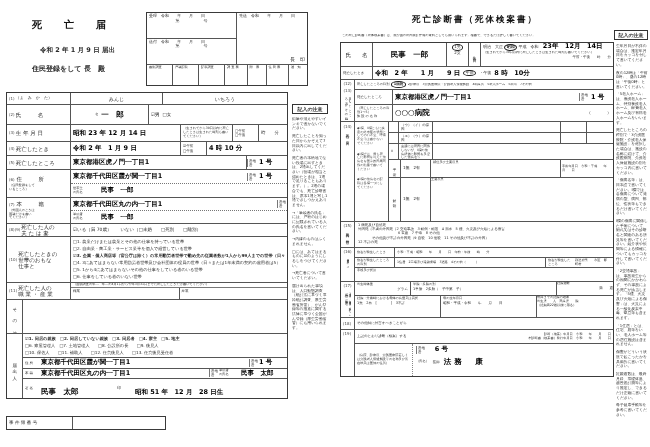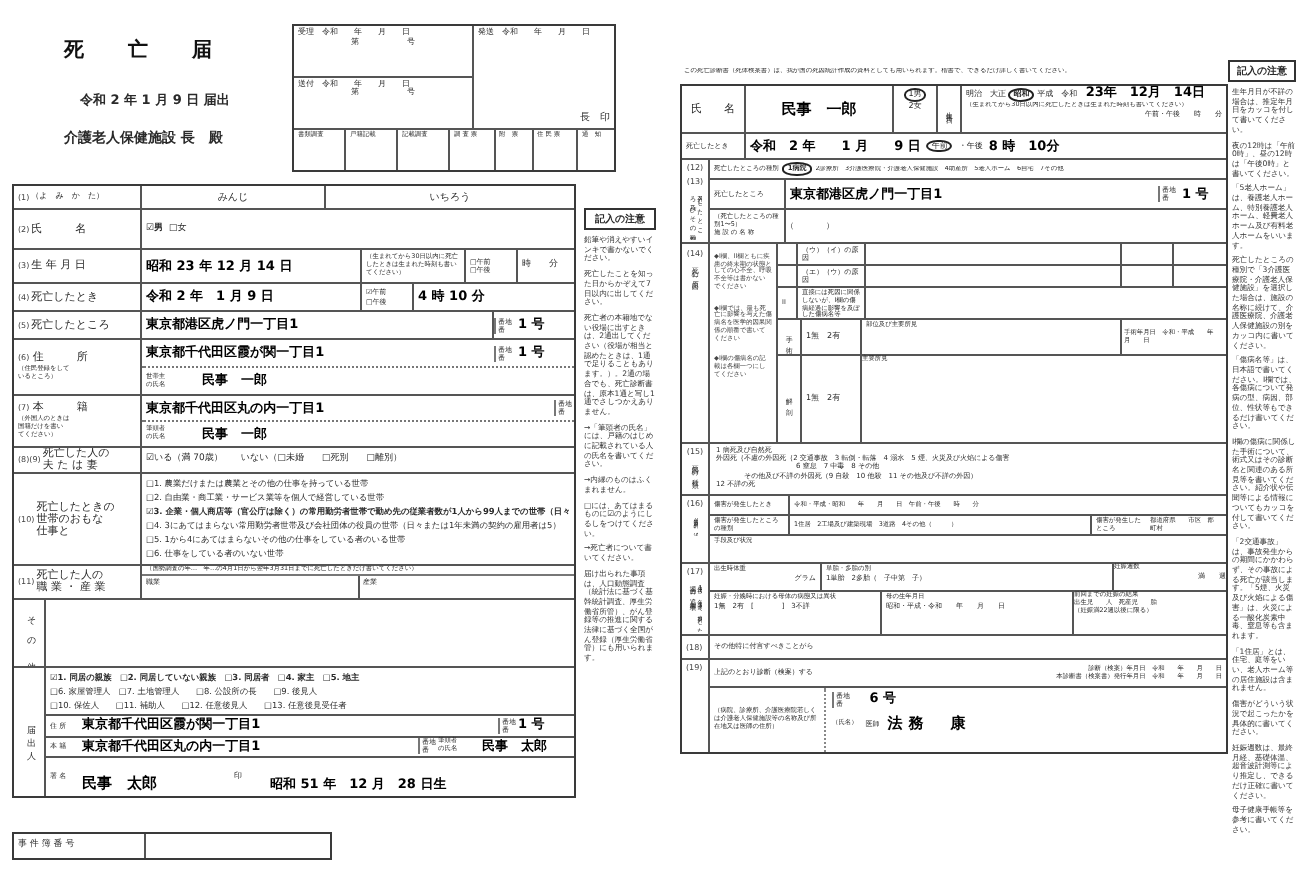--- a/index.html
+++ b/index.html
@@ -30,21 +30,21 @@
   .ntitle{border:1px solid #333;font-size:5px;font-weight:bold;padding:1px 2px;text-align:center;margin-bottom:3px;background:#fff;}
   .optline{font-size:4.2px;line-height:7px;white-space:nowrap;overflow:hidden;}
 </style>
 </head>
 <body>
 
 <div class="sheet" style="left:6px;top:8px;width:322px;height:434px;">
 
   <div style="position:absolute;left:26px;top:10px;font-size:10px;font-weight:bold;letter-spacing:6px;color:#111;">死　亡　届</div>
   <div style="position:absolute;left:34px;top:38px;font-size:6.5px;font-weight:bold;">令和 2 年 1 月 9 日 届出</div>
-  <div style="position:absolute;left:26px;top:56px;font-size:7px;font-weight:bold;">介護老人保健施設 長　殿</div>
+  <div style="position:absolute;left:26px;top:56px;font-size:7px;font-weight:bold;">住民登録をして 長　殿</div>
 
   <div class="tbl" style="position:absolute;left:140px;top:4px;width:162px;height:74px;">
     <div style="display:flex;height:52px;border-bottom:1px solid #555;">
       <div style="width:90px;border-right:1px solid #555;display:flex;flex-direction:column;">
         <div class="c" style="height:26px;border-bottom:1px solid #555;border-right:none;">
           <div class="t4">受理　令和　　年　　月　　日</div>
           <div class="t4 mid cen">第　　　　　　号</div>
         </div>
         <div class="c" style="height:26px;border-right:none;">
           <div class="t4">送付　令和　　年　　月　　日</div>
@@ -75,20 +75,24 @@
           <span class="t4">（よ　み　か　た）</span>
         </div>
       <div class="c cen mid t5" style="width:92px;">みんじ</div>
       <div class="c cen mid t5" style="flex:1;border-right:none;">いちろう</div>
     </div>
 
     <div class="row" style="height:20px;">
       <div class="c lab" style="width:64px;">
           <span class="num">(2)</span>
           <span>氏　　　名</span>
+        </div>
+      <div class="c cen mid" style="width:78px;">
+          <span class="t3" style="margin-right:3px;">名</span>
+          <span class="v">一　郎</span>
         </div>
       <div class="c cen" style="flex:1;border-right:none;gap:3px;">
         <span class="t45" style="font-weight:bold;">☑男</span>
         <span class="t45">□女</span>
       </div>
     </div>
 
     <div class="row" style="height:17px;">
       <div class="c lab" style="width:64px;">
           <span class="num">(3)</span>
@@ -290,20 +294,21 @@
     <div class="note-p">→「筆頭者の氏名」には、戸籍のはじめに記載されている人の氏名を書いてください。</div>
     <div class="note-p">→内縁のものはふくまれません。</div>
     <div class="note-p">□には、あてはまるものに☑のようにしるしをつけてください。</div>
     <div class="note-p">→死亡者について書いてください。</div>
     <div class="note-p">届け出られた事項は、人口動態調査（統計法に基づく基幹統計調査、厚生労働省所管）、がん登録等の推進に関する法律に基づく全国がん登録（厚生労働省管）にも用いられます。</div>
   </div>
 </div>
 
 <div class="sheet" style="left:332px;top:4px;width:316px;height:440px;">
 
+  <div style="position:absolute;left:0;right:30px;top:10px;text-align:center;font-size:8.5px;font-weight:bold;letter-spacing:2px;color:#111;">死亡診断書（死体検案書）</div>
   <div class="t3" style="position:absolute;left:10px;top:30px;width:250px;white-space:nowrap;overflow:hidden;">この死亡診断書（死体検案書）は、我が国の死因統計作成の資料としても用いられます。楷書で、できるだけ詳しく書いてください。</div>
   <div class="ntitle" style="position:absolute;right:0px;top:26px;width:34px;">記入の注意</div>
 
   <div class="tbl" style="position:absolute;left:8px;top:38px;width:274px;">
 
     <div class="row" style="height:24px;">
       <div class="c lab mid" style="width:32px;justify-content:center;">氏　　名</div>
       <div class="c cen mid" style="width:74px;">
           <span class="v">民事　一郎</span>
         </div>
@@ -355,20 +360,23 @@
             </div>
           <div class="banchi">番地
 番</div>
           <div class="cen" style="width:24px;padding:0 2px;">
               <span class="v2">1 号</span>
             </div>
         </div>
         <div style="display:flex;flex:1;">
           <div class="t3 p cen c" style="width:38px;">（死亡したところの種別1〜5）
 施 設 の 名 称</div>
+          <div class="cen" style="flex:1;padding:0 2px;">
+              <span class="v">○○○病院</span>
+            </div>
           <div class="t4 cen" style="padding-right:2px;">（　　　　）</div>
         </div>
       </div>
     </div>
 
     <div class="row" style="height:100px;">
       <div class="c lab" style="width:14px;flex-direction:column;justify-content:flex-start;padding-top:2px;">
         <span class="num">(14)</span>
         <span class="vert t35">死亡の原因</span>
       </div>

